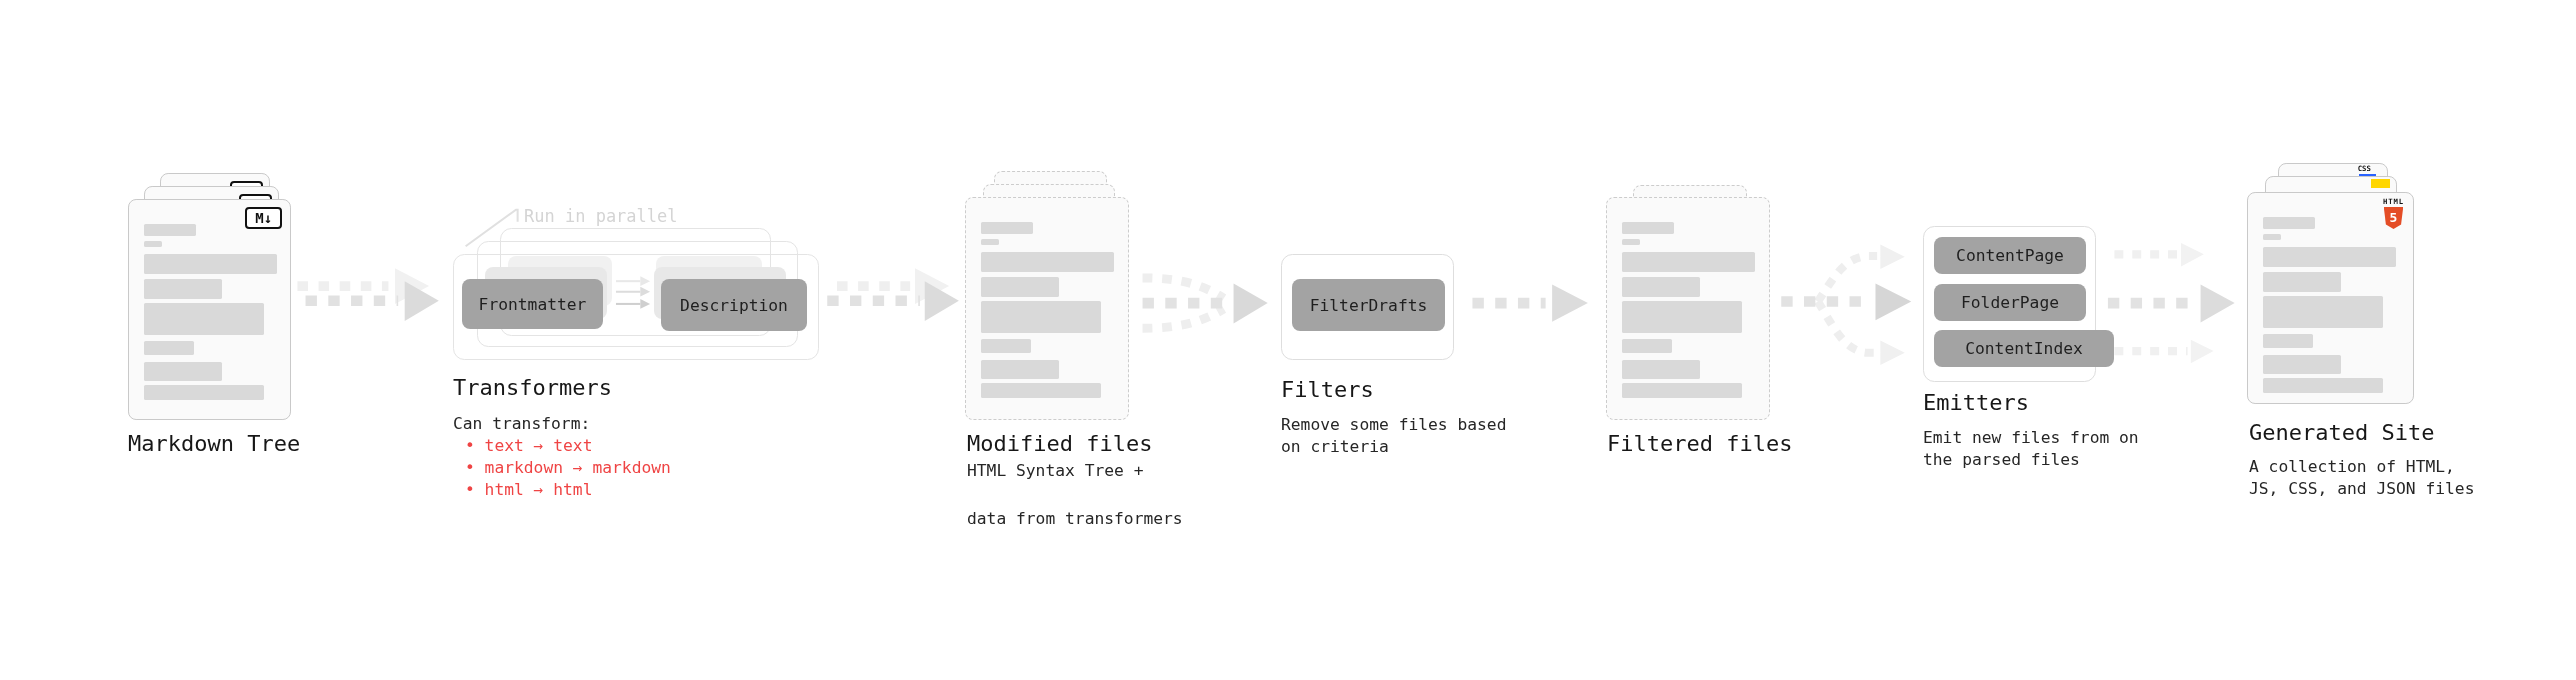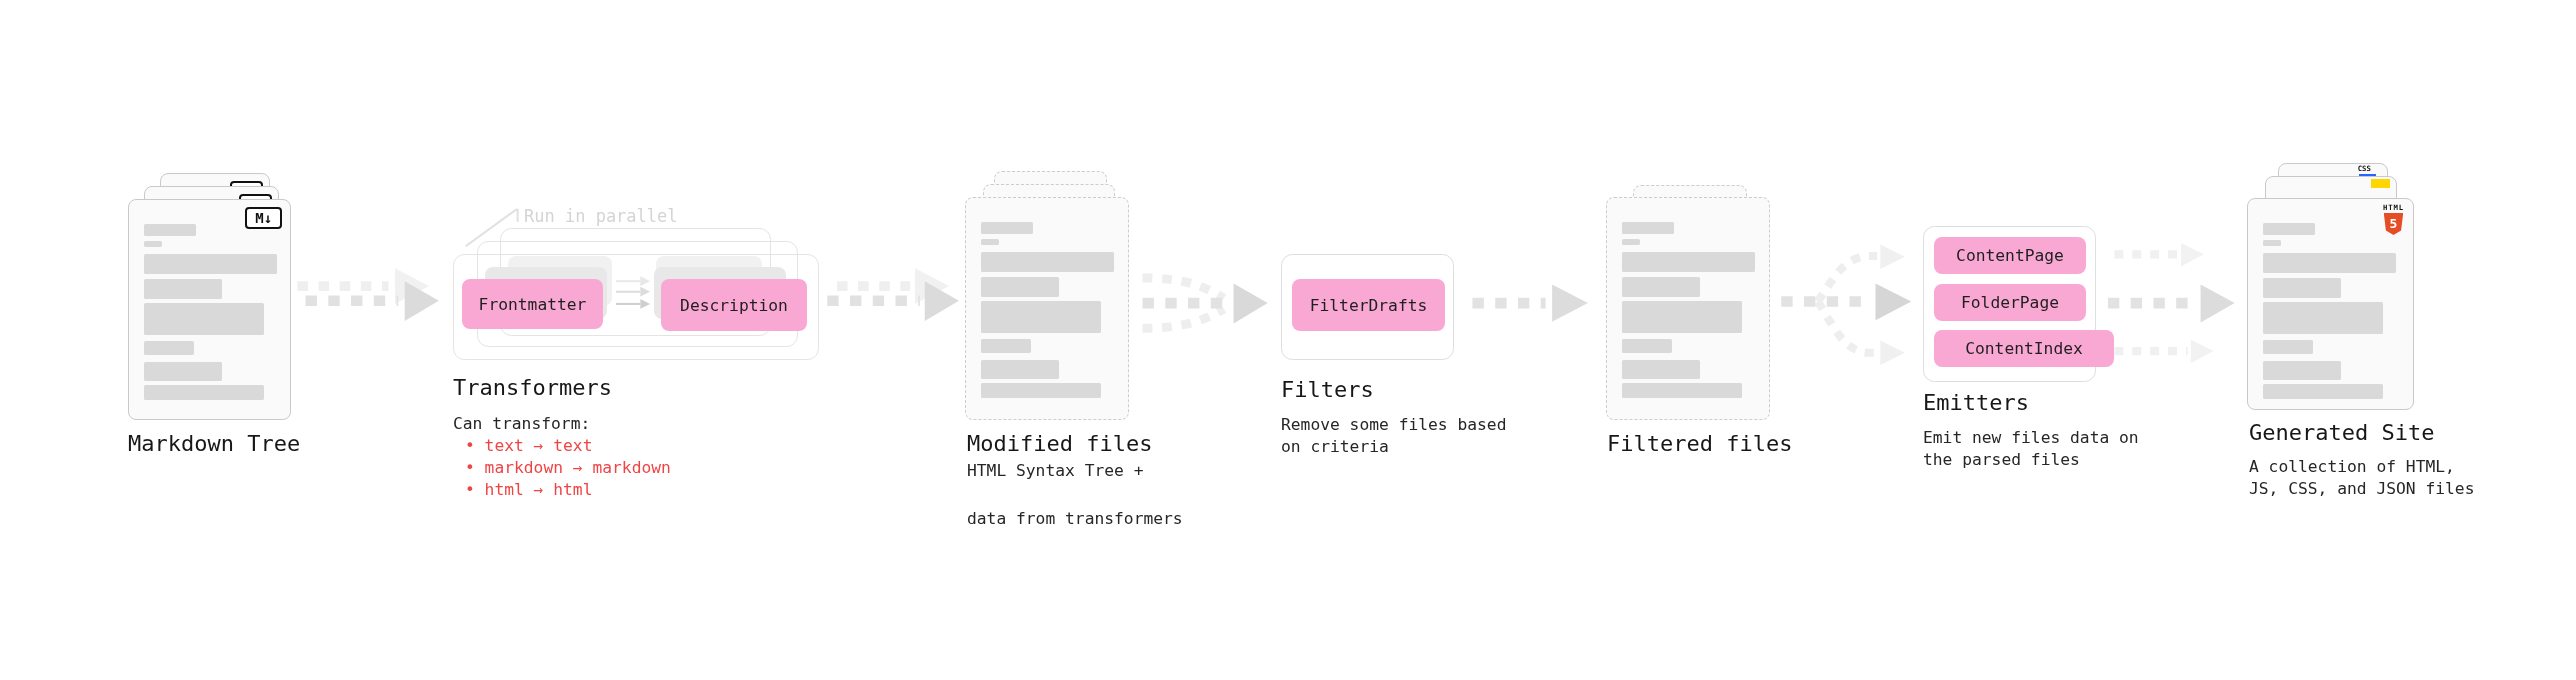--- a/index.html
+++ b/index.html
@@ -36,21 +36,21 @@
   .html5-badge{position:absolute;right:9px;top:4.1px;width:21px;text-align:center;}
   .html5-badge .h5-txt{font-size:7.3px;font-weight:bold;color:#111;letter-spacing:0.8px;line-height:9px;display:block;}
   .h5-shield{position:relative;margin:0.8px auto 0;width:19.5px;height:22px;background:#e44d26;
     clip-path:polygon(0 0,100% 0,89% 80%,50% 100%,11% 80%);
     display:flex;align-items:center;justify-content:center;}
   .h5-shield span{color:#fff;font-size:13px;font-weight:bold;line-height:1;}
 
   
   .tf-outline{position:absolute;border:1.6px solid #e4e4e4;border-radius:11.4px;box-sizing:border-box;background:transparent;}
   .panel{position:absolute;background:#ffffff;border:1.6px solid #dedede;border-radius:11.4px;box-sizing:border-box;}
-  .pill{position:absolute;background:#f9a8d4;border-radius:8.1px;display:flex;align-items:center;justify-content:center;
+  .pill{position:absolute;background:#a3a3a3;border-radius:8.1px;display:flex;align-items:center;justify-content:center;
     font-size:16.3px;color:#1f1f1f;white-space:nowrap;}
   .ghost1{background:#e8e8e8;}
   .ghost2{background:#f1f1f1;}
 
   .parallel-label{position:absolute;left:524px;top:206px;font-size:17px;color:#d4d4d4;white-space:nowrap;}
 
   
   .stage-title{position:absolute;font-size:22px;font-weight:500;color:#171717;white-space:nowrap;line-height:1.1;}
   .stage-desc{position:absolute;font-size:16.3px;color:#262626;white-space:nowrap;line-height:22px;}
   .bullet-item{position:absolute;font-size:16.3px;color:#ef4444;white-space:nowrap;line-height:22px;}
@@ -201,35 +201,35 @@
     </div>
     <div class="stage-title" style="left:1607px;top:432px">Filtered files</div>
   </div>
 
   <div>
     <div class="panel" style="left:1923px;top:226px;width:173px;height:156px"></div>
     <div class="pill" style="left:1934px;top:237px;width:152px;height:37px">ContentPage</div>
     <div class="pill" style="left:1934px;top:284px;width:152px;height:37px">FolderPage</div>
     <div class="pill" style="left:1934px;top:330px;width:180px;height:37px">ContentIndex</div>
     <div class="stage-title" style="left:1923px;top:391px">Emitters</div>
-    <div class="stage-desc" style="left:1923px;top:427px">Emit new files data on</div>
+    <div class="stage-desc" style="left:1923px;top:427px">Emit new files from on</div>
     <div class="stage-desc" style="left:1923px;top:449px">the parsed files</div>
   </div>
 
   <div>
     <div class="fcard" style="left:2278px;top:163px;width:110px;height:57px">
       <span class="css-badge">
         <span class="css-txt">CSS</span>
         <span class="css-line"></span>
       </span>
     </div>
     <div class="fcard" style="left:2265px;top:176px;width:132px;height:57px">
       <span class="js-badge"></span>
     </div>
-    <div class="fcard" style="left:2247px;top:198px;width:167px;height:212px">
+    <div class="fcard" style="left:2247px;top:192px;width:167px;height:212px">
       <span class="html5-badge">
         <span class="h5-txt">HTML</span>
         <span class="h5-shield">
             <span>5</span>
           </span>
       </span>
       <i class="bar b1"></i>
       <i class="bar b2"></i>
       <i class="bar b3"></i>
       <i class="bar b4"></i>

